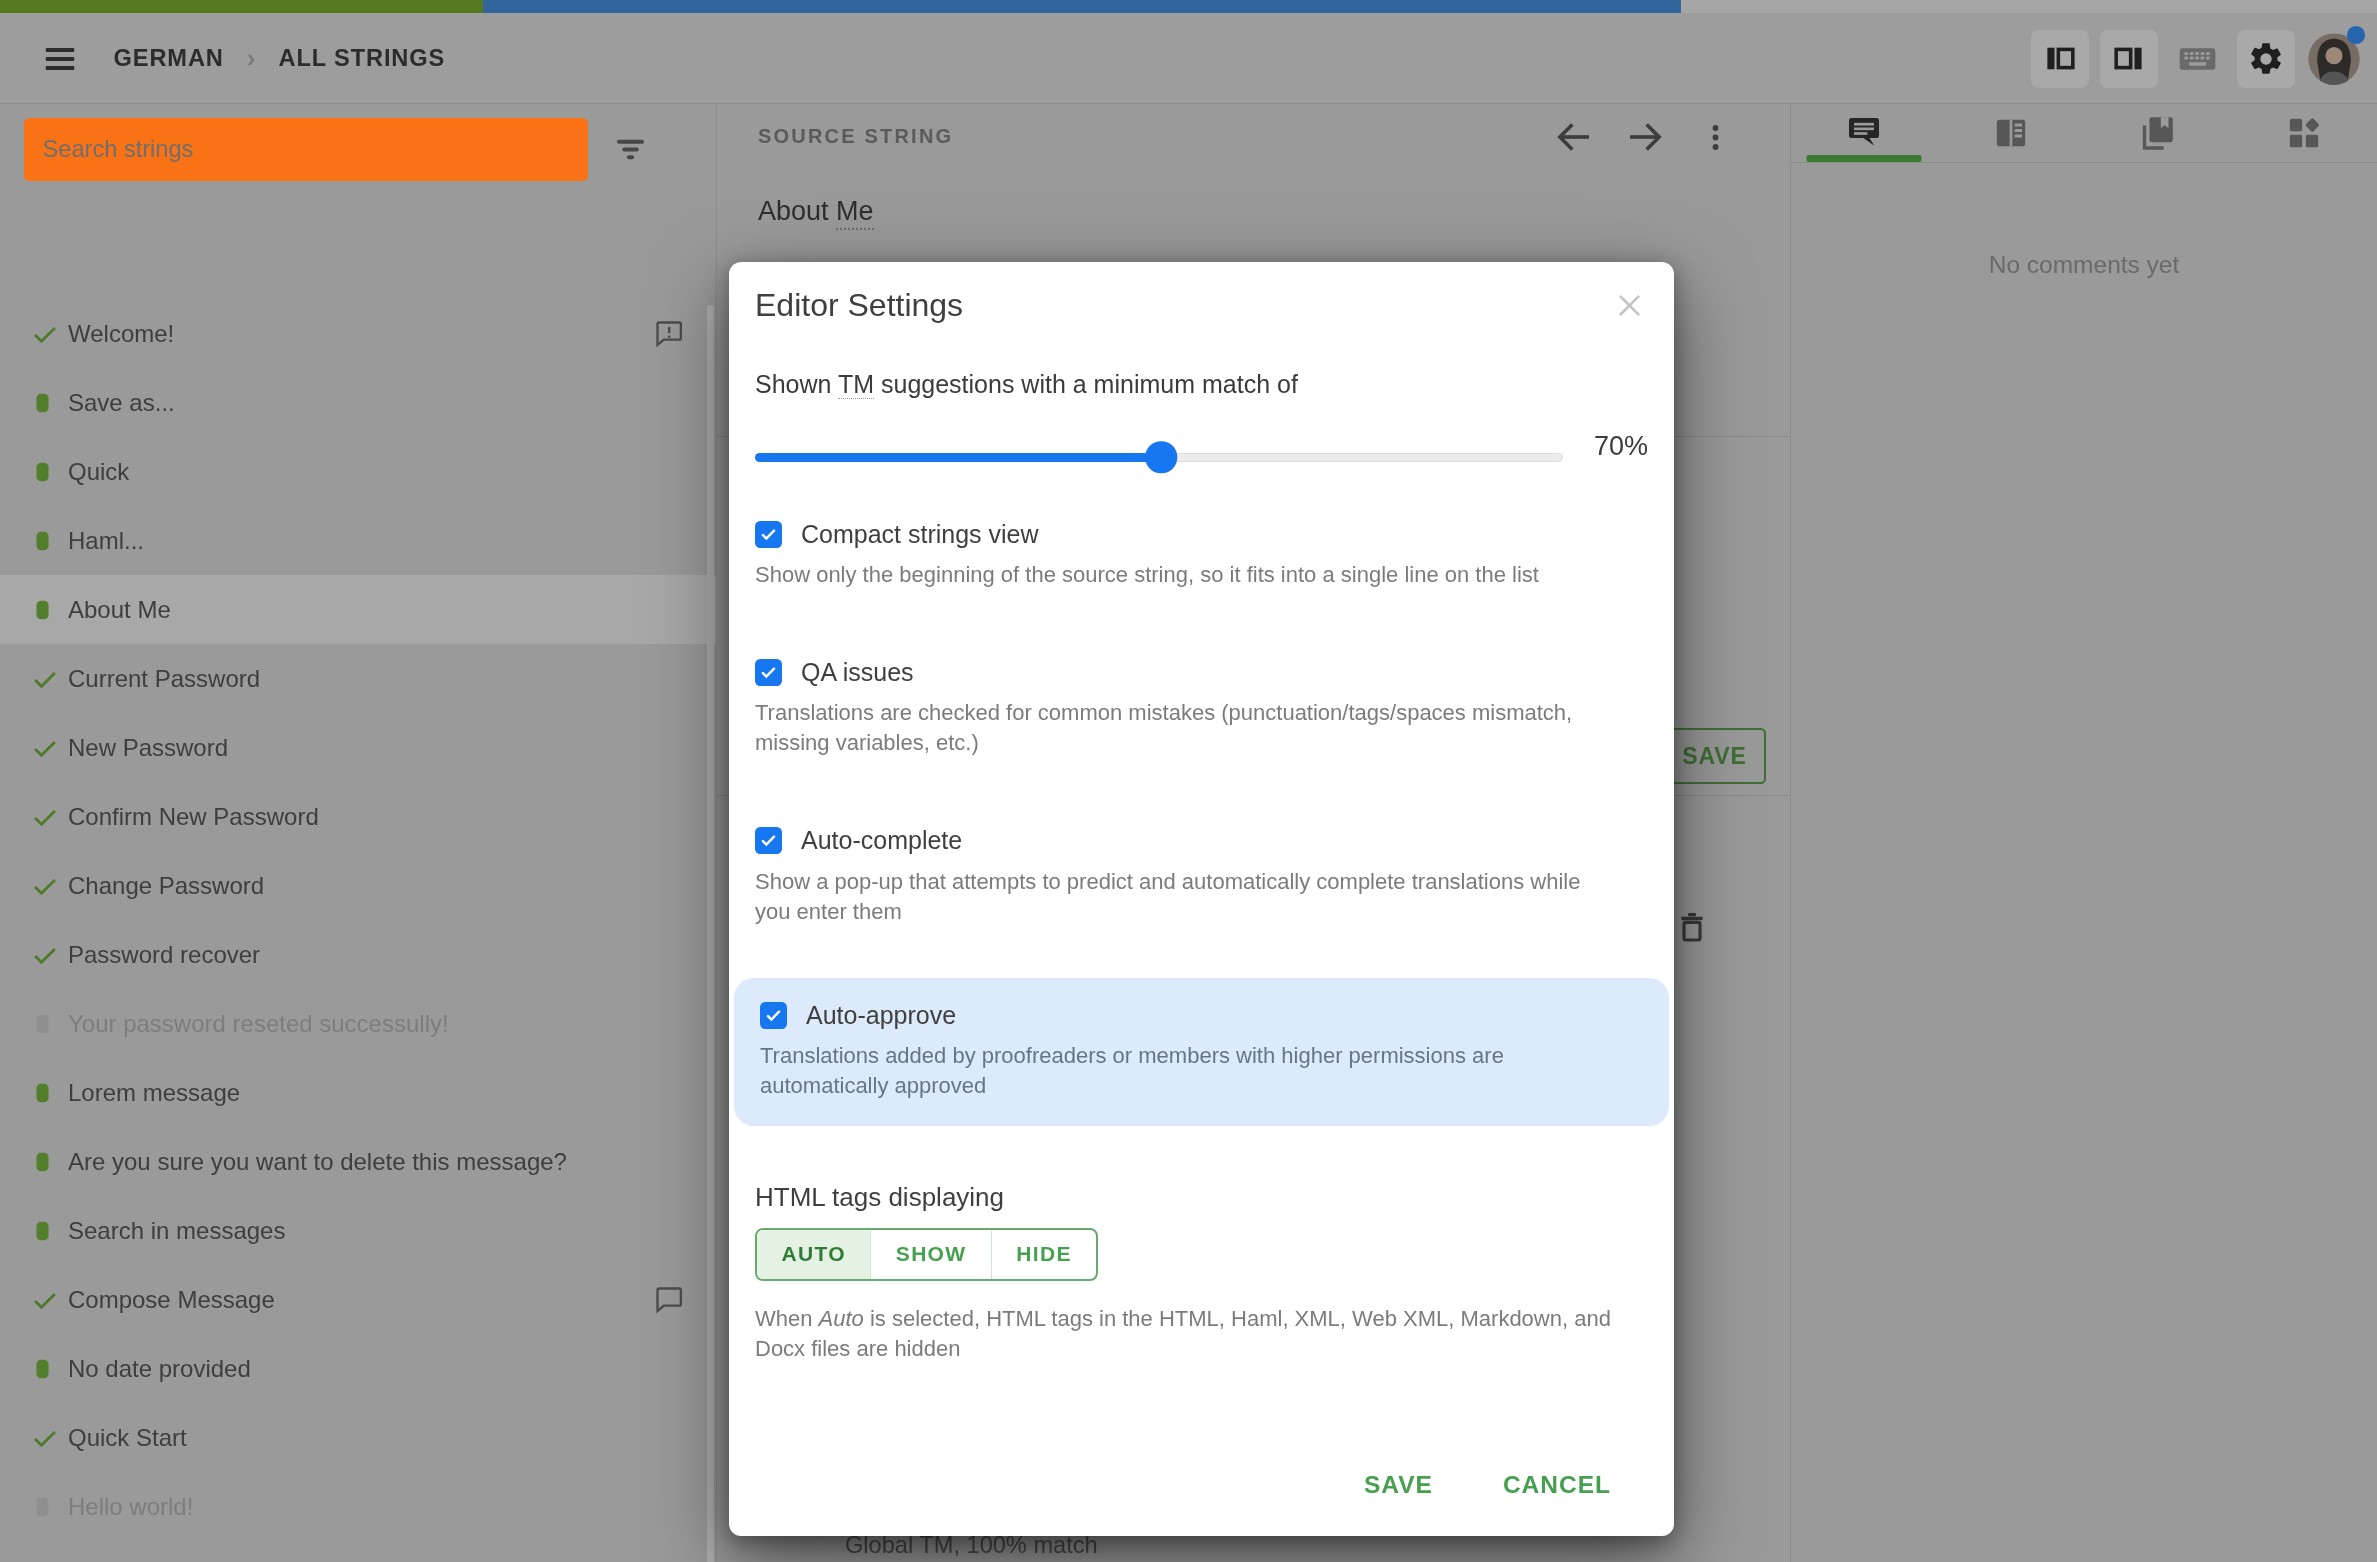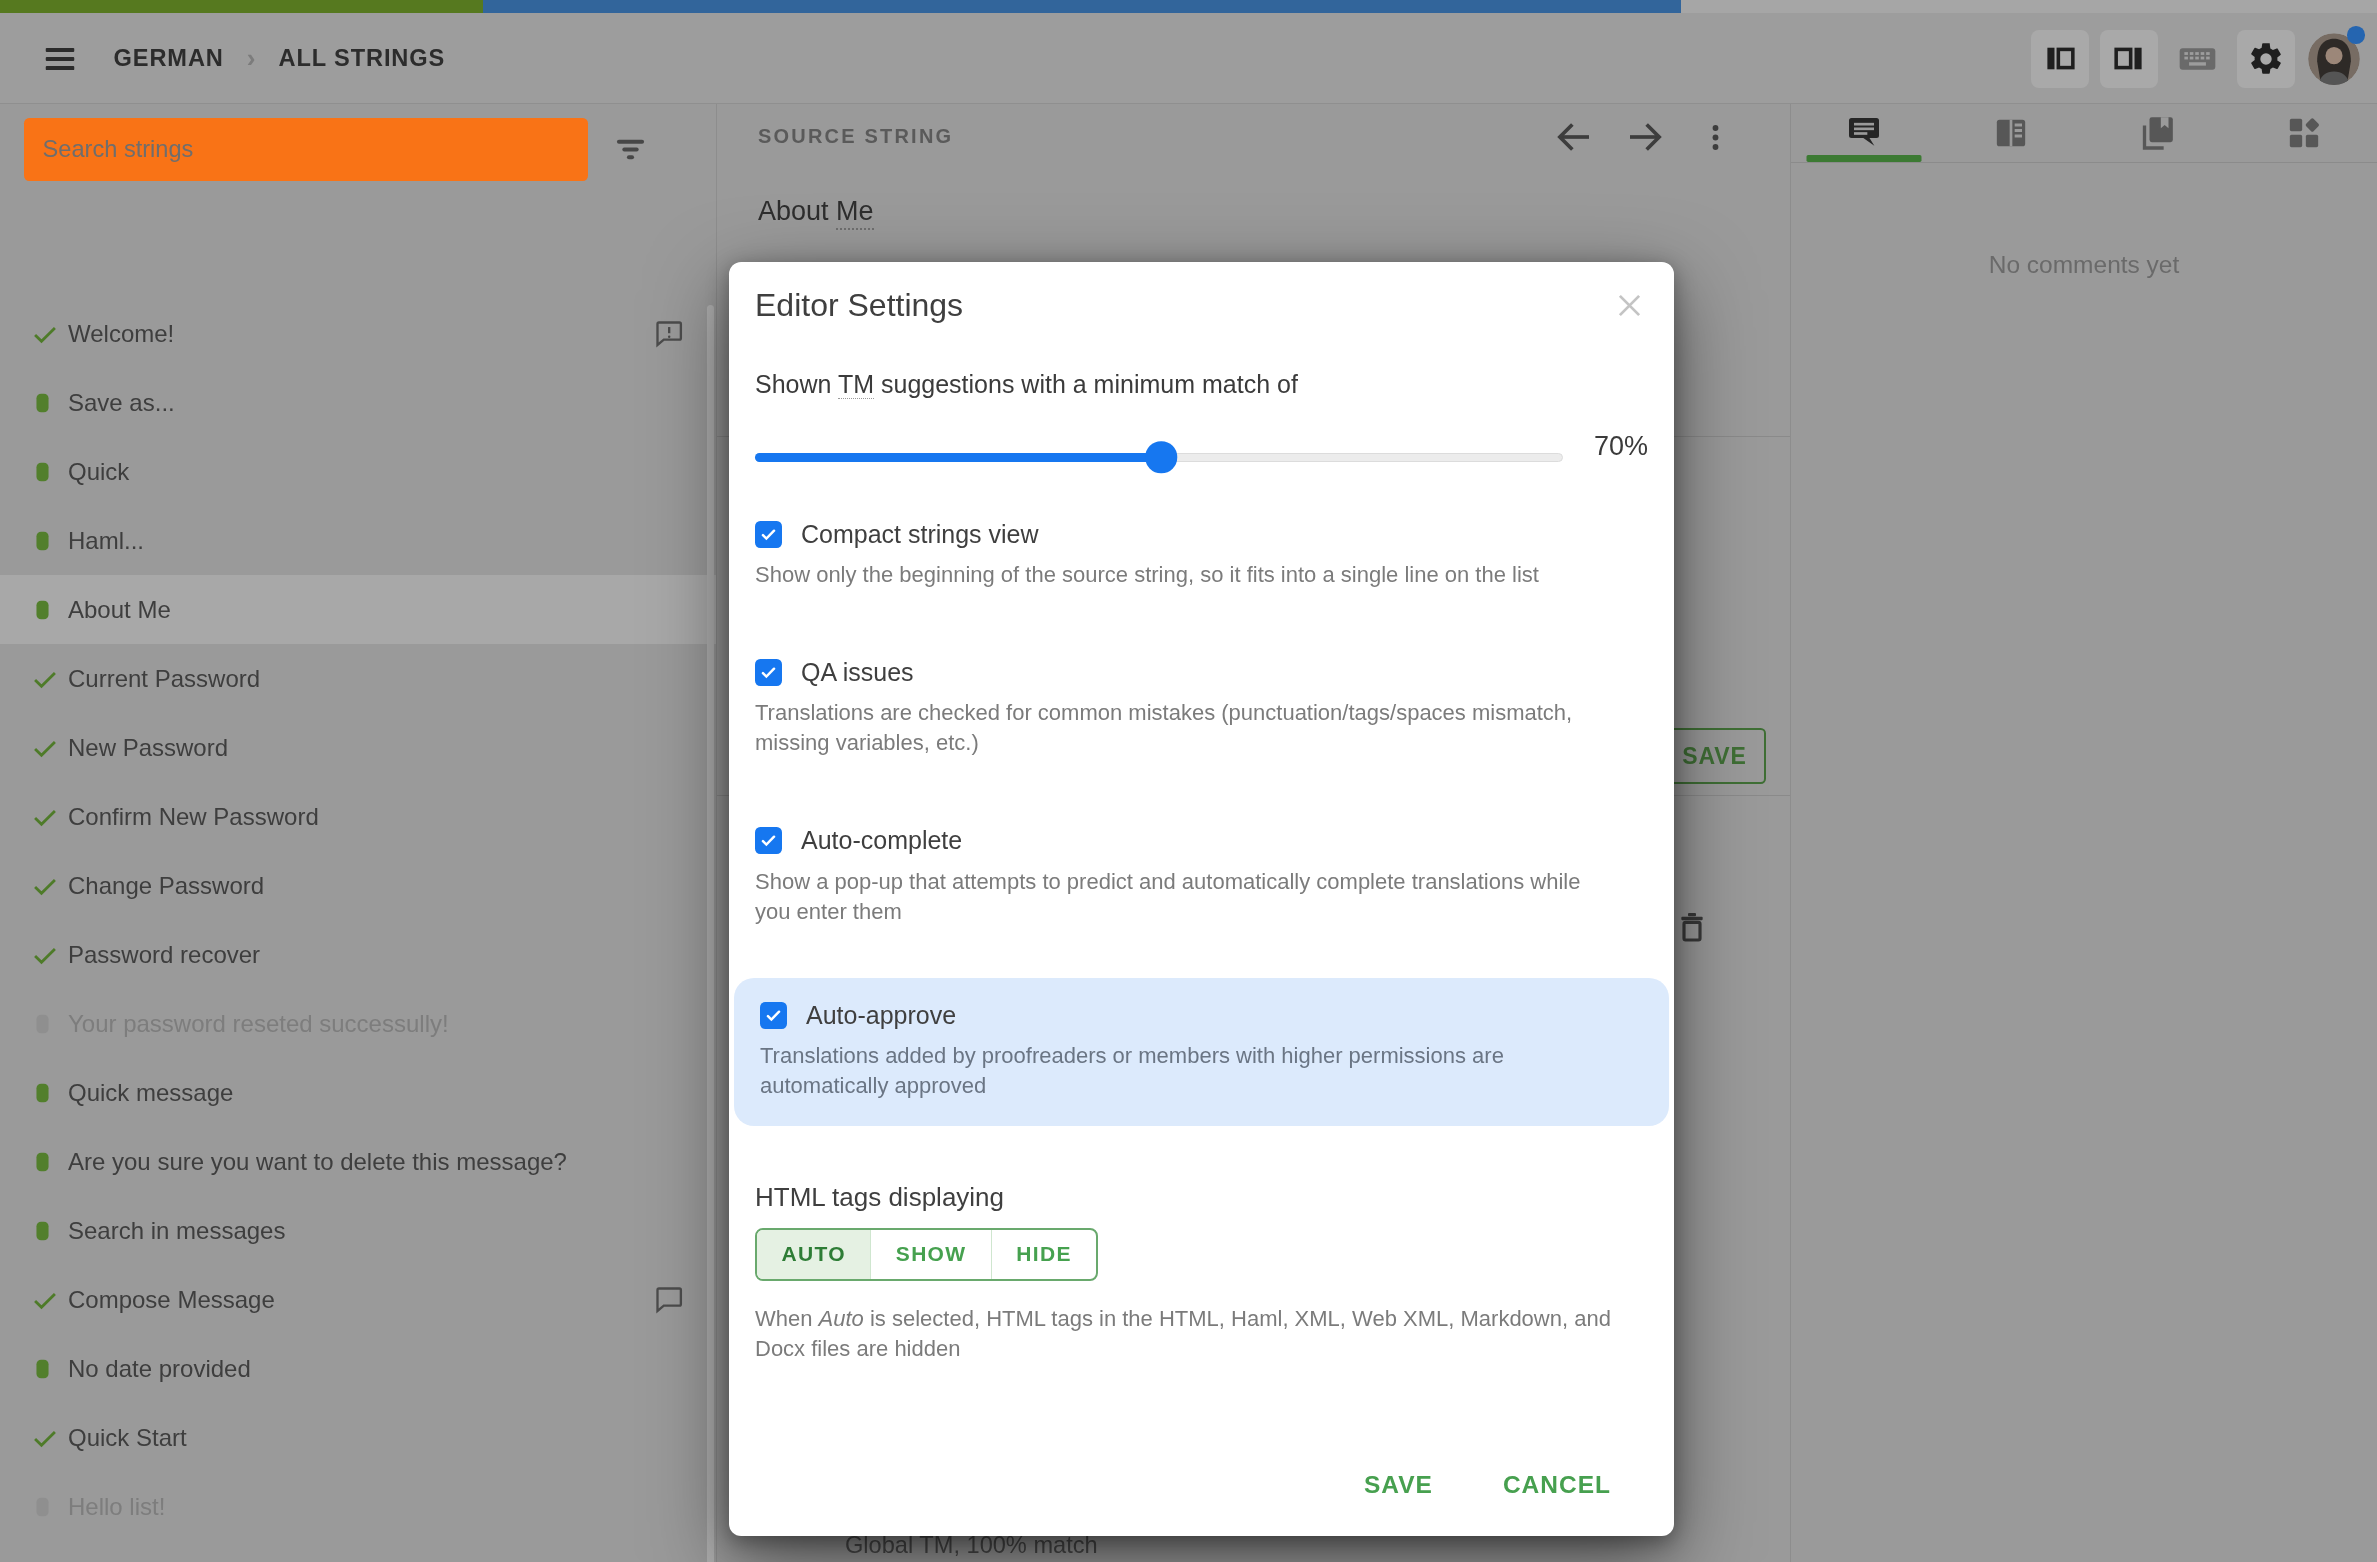--- a/index.html
+++ b/index.html
@@ -280,21 +280,21 @@
           </svg>
         </span>
         <span class="side-label">Your password reseted successully!</span>
       </div>
       <div class="side-row">
         <span class="side-status st-translated">
           <svg width="23" height="26" viewBox="0 0 24 28">
             <rect x="5.5" y="4" width="13" height="20" rx="5" fill="currentColor"></rect>
           </svg>
         </span>
-        <span class="side-label">Quick message</span>
+        <span class="side-label">Lorem message</span>
       </div>
       <div class="side-row">
         <span class="side-status st-translated">
           <svg width="23" height="26" viewBox="0 0 24 28">
             <rect x="5.5" y="4" width="13" height="20" rx="5" fill="currentColor"></rect>
           </svg>
         </span>
         <span class="side-label">Are you sure you want to delete this message?</span>
       </div>
       <div class="side-row">
@@ -333,21 +333,21 @@
           </svg>
         </span>
         <span class="side-label">Quick Start</span>
       </div>
       <div class="side-row muted">
         <span class="side-status st-untranslated">
           <svg width="23" height="26" viewBox="0 0 24 28">
             <rect x="5.5" y="4" width="13" height="20" rx="5" fill="currentColor"></rect>
           </svg>
         </span>
-        <span class="side-label">Hello list!</span>
+        <span class="side-label">Hello world!</span>
       </div>
       <div class="side-row muted">
         <span class="side-status st-untranslated">
           <svg width="23" height="26" viewBox="0 0 24 28">
             <rect x="5.5" y="4" width="13" height="20" rx="5" fill="currentColor"></rect>
           </svg>
         </span>
         <span class="side-label">Lorem Ipsum is simply dummy text of the printing and ty…</span>
       </div>
     </div>

